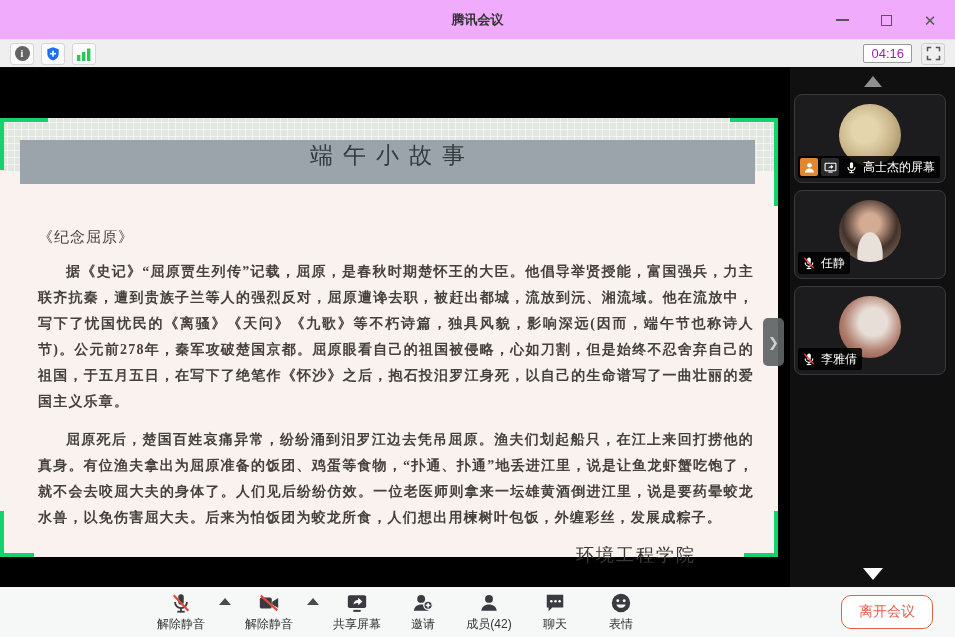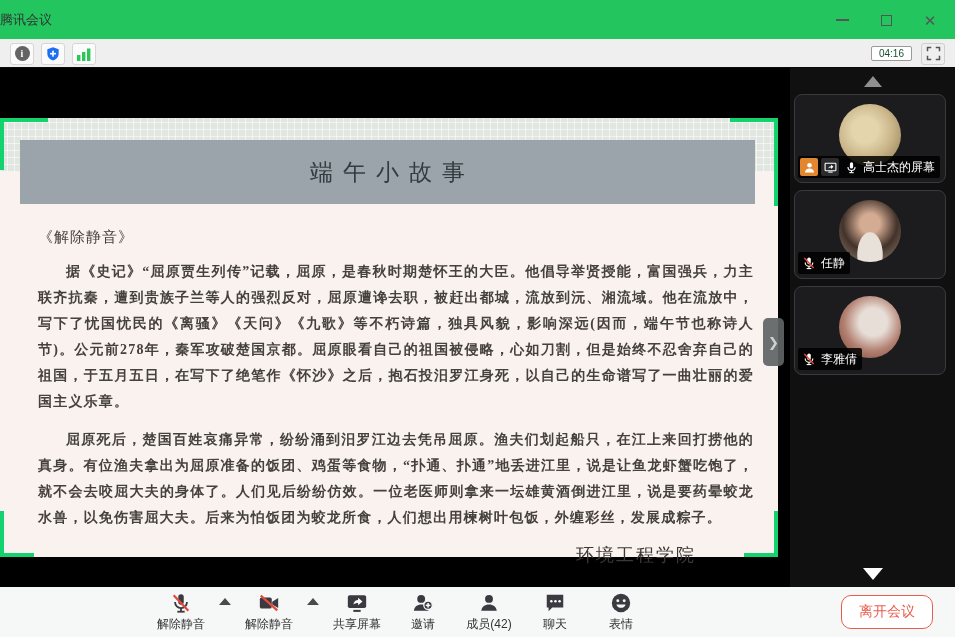--- a/index.html
+++ b/index.html
@@ -1,53 +1,53 @@
 <!DOCTYPE html>
 <html><head>
 <meta charset="utf-8">
 <style>
   * { margin:0; padding:0; box-sizing:border-box; }
   html,body { width:955px; height:637px; overflow:hidden; }
   body { font-family:"Liberation Sans","DejaVu Sans",sans-serif; background:#000; }
   .app { position:relative; width:955px; height:637px; background:#000; }
 
   
-  .titlebar { position:absolute; top:0; left:0; right:0; height:40px; background:#22c55e;
-    display:flex; align-items:center; justify-content:flex-start; border-bottom:1px solid #ededed; }
+  .titlebar { position:absolute; top:0; left:0; right:0; height:40px; background:#f0abfc;
+    display:flex; align-items:center; justify-content:center; border-bottom:1px solid #ededed;font-weight:bold; }
   .titlebar .wtitle { font-size:13px; color:#333; }
   .win-controls { position:absolute; right:10px; top:0; height:40px; display:flex; align-items:center; gap:14px; }
   .win-btn { width:30px; height:30px; display:flex; align-items:center; justify-content:center; cursor:default; }
   .glyph-min { width:13px; height:2px; background:#555; }
   .glyph-max { width:11px; height:11px; border:1.6px solid #555; }
   .glyph-close { font-size:15px; color:#555; line-height:1; }
 
   
   .statusbar { position:absolute; top:40px; left:0; right:0; height:28px; background:#efefef;
     display:flex; align-items:center; padding:0 10px; border-bottom:1px solid #0a0a0a; }
   .stat-slot { width:24px; height:22px; border:1px solid #d6d6d6; border-radius:3px; background:#fbfbfb;
     display:flex; align-items:center; justify-content:center; margin-right:7px; }
   .info-circle { width:15px; height:15px; border-radius:50%; background:#636363; color:#fff;
     font-size:10px; font-weight:bold; font-family:"Liberation Serif",serif; display:flex; align-items:center; justify-content:center; }
   .timer-box { margin-left:auto; border:1px solid #9a9a9a; background:#fff; border-radius:2px;
-    padding:1px 7px; font-size:10px; color:#14532d; }
+    padding:1px 7px; font-size:13px; color:#a21caf; }
   .fs-slot { width:24px; height:22px; border:1px solid #cfcfcf; border-radius:3px; margin-left:9px;
     display:flex; align-items:center; justify-content:center; }
 
   
   .main { position:absolute; top:68px; left:0; right:0; bottom:50px; display:flex; background:#000; }
   .screen { position:relative; flex:1; background:#000; overflow:hidden; }
   .sidebar { position:relative; width:165px; background:#101010; }
 
   
   .paper { position:absolute; top:50px; left:0; width:778px; height:439px; background:#f9f2ee; }
   .paper-band { position:absolute; top:0; left:0; right:0; height:54px; background:#e1e6e1;
     background-image:repeating-linear-gradient(0deg, rgba(255,255,255,.55) 0 1px, transparent 1px 7px),
                      repeating-linear-gradient(90deg, rgba(255,255,255,.55) 0 1px, transparent 1px 7px); }
-  .banner { position:absolute; top:22px; left:20px; width:735px; height:64px; background:#9aa4aa;
-    display:flex; align-items:center; justify-content:center; }
+  .banner { position:absolute; top:22px; left:20px; width:735px; height:44px; background:#9aa4aa;
+    display:flex; justify-content:center; }
   .banner .doc-title { font-family:"Liberation Serif","DejaVu Serif",serif; font-size:23px;
     color:#333c41; letter-spacing:10px; text-indent:10px; }
   .doc-body { position:absolute; top:96px; left:0; right:0; bottom:0; padding:14px 24px 0 38px;
     font-family:"Liberation Serif","DejaVu Serif",serif; color:#45413d; }
   .doc-heading { font-size:15px; margin-bottom:12px; letter-spacing:1px; }
   .doc-body p.para { font-size:14px; line-height:26px; letter-spacing:1.2px; text-indent:2em;
     text-align:justify; margin-bottom:12px;font-weight:bold; }
   .signature { text-align:right; padding-right:58px; margin-top:2px; }
   .sig-org { font-size:18px; letter-spacing:2px; color:#3c3835; }
 
@@ -144,21 +144,21 @@
 
   <div class="main">
 
     <div class="screen">
       <div class="paper">
         <div class="paper-band"></div>
         <div class="banner">
           <span class="doc-title">端午小故事</span>
         </div>
         <div class="doc-body">
-          <div class="doc-heading">《解除静音》</div>
+          <div class="doc-heading">《纪念屈原》</div>
           <p class="para">据《史记》“屈原贾生列传”记载，屈原，是春秋时期楚怀王的大臣。他倡导举贤授能，富国强兵，力主联齐抗秦，遭到贵族子兰等人的强烈反对，屈原遭谗去职，被赶出都城，流放到沅、湘流域。他在流放中，写下了忧国忧民的《离骚》《天问》《九歌》等不朽诗篇，独具风貌，影响深远(因而，端午节也称诗人节)。公元前278年，秦军攻破楚国京都。屈原眼看自己的祖国被侵略，心如刀割，但是始终不忍舍弃自己的祖国，于五月五日，在写下了绝笔作《怀沙》之后，抱石投汨罗江身死，以自己的生命谱写了一曲壮丽的爱国主义乐章。</p>
           <p class="para">屈原死后，楚国百姓哀痛异常，纷纷涌到汨罗江边去凭吊屈原。渔夫们划起船只，在江上来回打捞他的真身。有位渔夫拿出为屈原准备的饭团、鸡蛋等食物，“扑通、扑通”地丢进江里，说是让鱼龙虾蟹吃饱了，就不会去咬屈大夫的身体了。人们见后纷纷仿效。一位老医师则拿来一坛雄黄酒倒进江里，说是要药晕蛟龙水兽，以免伤害屈大夫。后来为怕饭团为蛟龙所食，人们想出用楝树叶包饭，外缠彩丝，发展成粽子。</p>
           <div class="signature">
             <div class="sig-org">环境工程学院</div>
 
           </div>
         </div>
         <div class="corner c-tl"></div>
         <div class="corner c-tr"></div>
         <div class="corner c-bl"></div>

